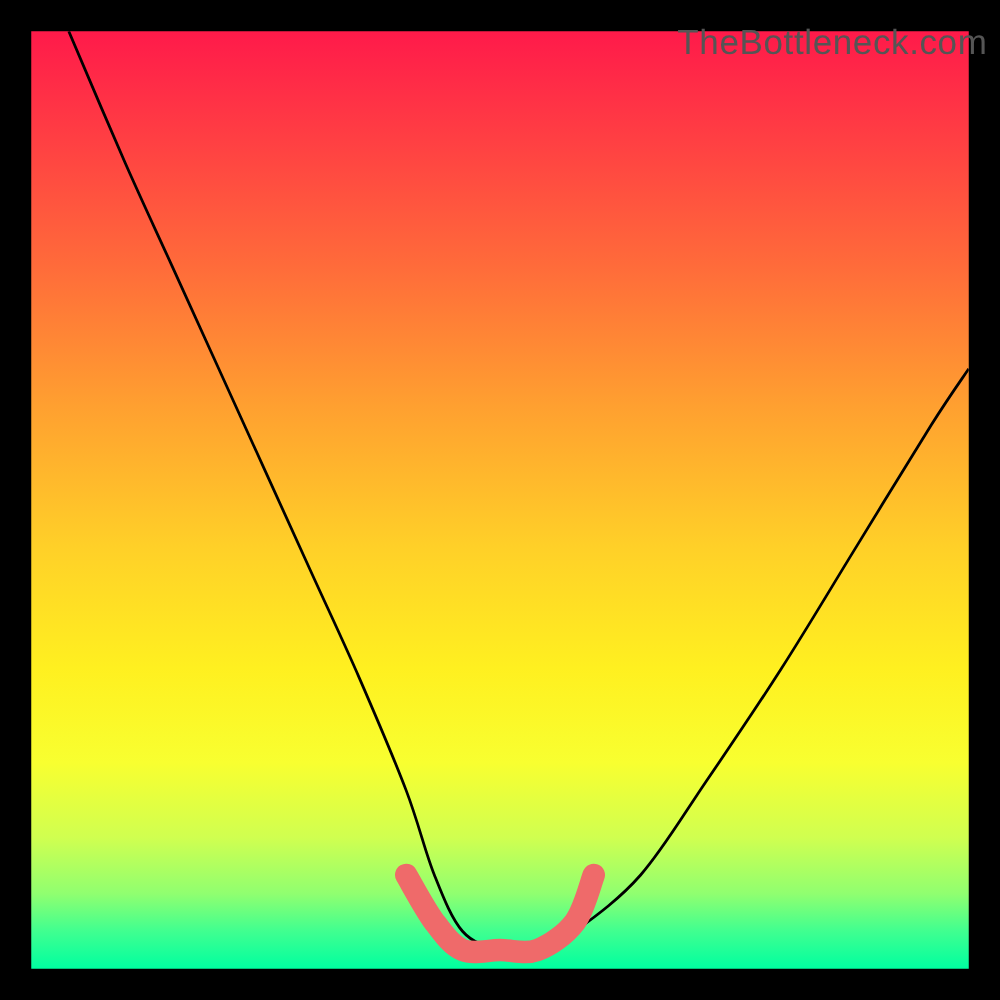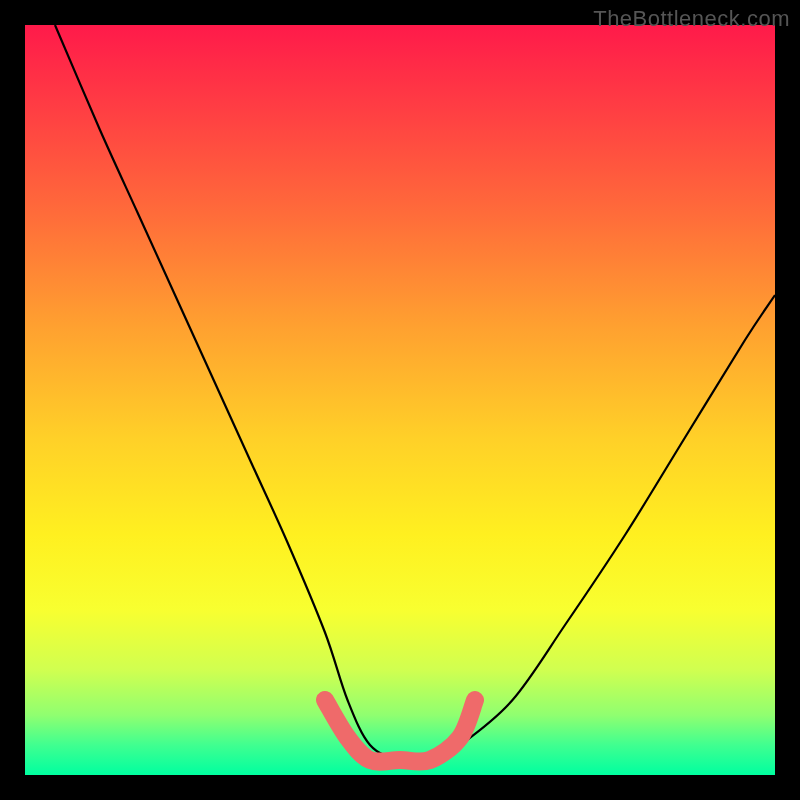--- a/index.html
+++ b/index.html
@@ -34,24 +34,24 @@
       #fff020 68%,
       #f8ff30 78%,
       #d0ff50 86%,
       #90ff70 92%,
       #40ff90 96%,
       #00ffa0 100%
     );
   }
   .watermark {
     position: absolute;
-    top: 6px;
+    top: 18px;
     right: 10px;
     color: #555;
-    font-size: 22px;
+    font-size: 28px;
     font-weight: 400;
     letter-spacing: 0.5px;
   }
   svg.curves {
     position: absolute;
     left: 0;
     top: 0;
     width: 750px;
     height: 750px;
   }

